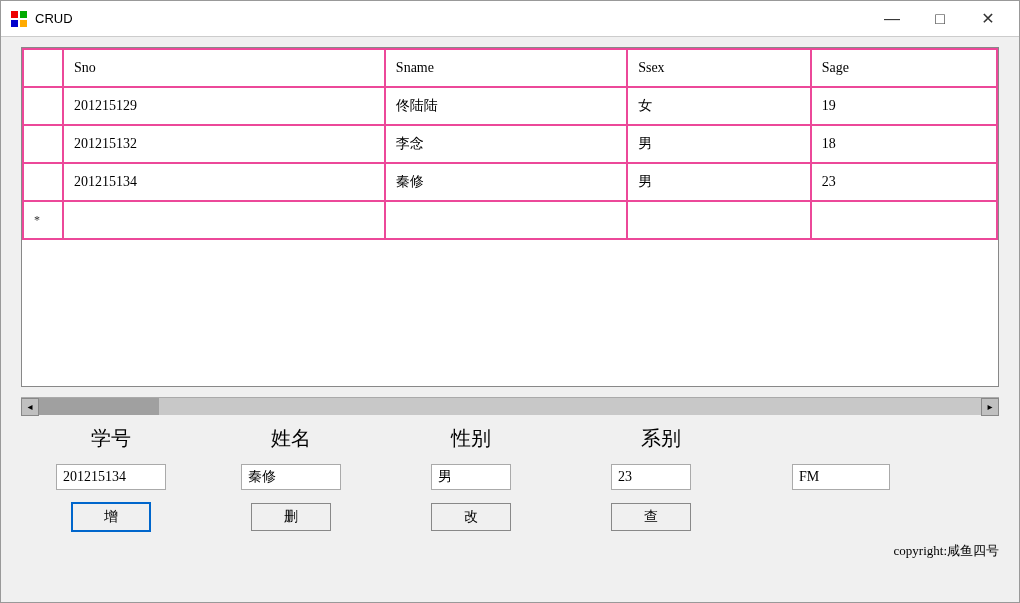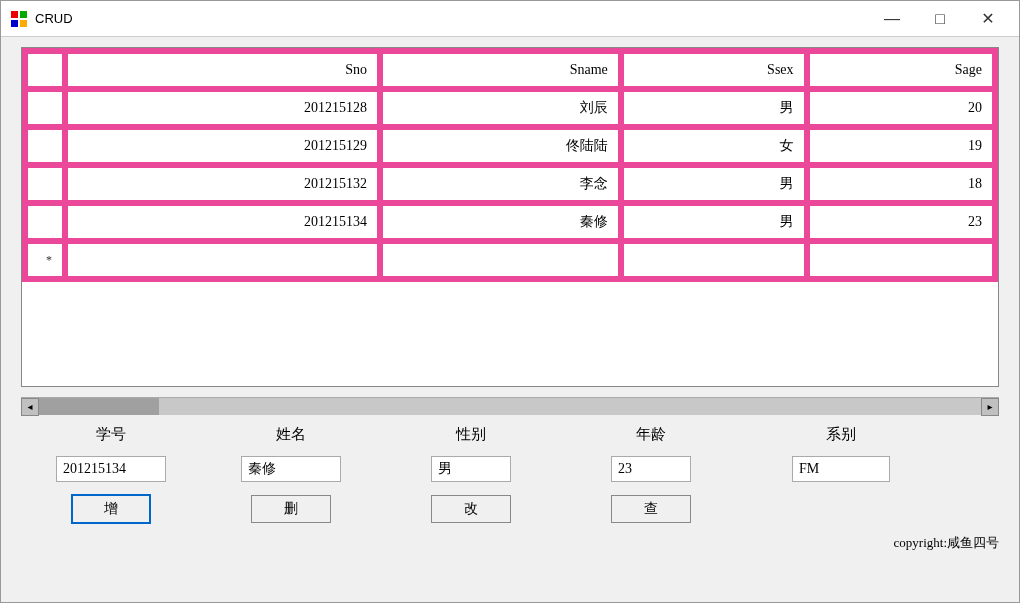--- a/index.html
+++ b/index.html
@@ -79,23 +79,23 @@
     .table-scroll-area {
       overflow: auto;
       height: 100%;
     }
     table {
       border-collapse: collapse;
       width: 100%;
       min-width: 900px;
     }
     table th, table td {
-      border: 6px solid #ec4899;
+      border: 2px solid #ec4899;
       padding: 6px 10px;
-      text-align: right;
+      text-align: left;
       height: 38px;
     }
     table th {
       background: #fff;
       font-weight: normal;
       border-bottom: 1px solid #aaa;
     }
     table td:first-child, table th:first-child {
       width: 40px;
       min-width: 40px;
@@ -146,21 +146,21 @@
       flex-shrink: 0;
     }
     .form-labels {
       display: flex;
       gap: 0;
     }
     .form-label-cell {
       display: flex;
       align-items: flex-end;
       justify-content: center;
-      font-size: 15px;
+      font-size: 20px;
     }
     .form-inputs {
       display: flex;
       gap: 0;
     }
     .form-input-cell {
       display: flex;
       align-items: center;
       justify-content: center;
     }
@@ -249,27 +249,20 @@
           <thead>
             <tr>
               <th></th>
               <th>Sno</th>
               <th>Sname</th>
               <th>Ssex</th>
               <th>Sage</th>
             </tr>
           </thead>
           <tbody id="table-body">
-          <tr>
-                <td class="row-marker"></td>
-                <td>201215128</td>
-                <td>刘辰</td>
-                <td>男</td>
-                <td>20</td>
-              </tr>
               <tr>
                 <td class="row-marker"></td>
                 <td>201215129</td>
                 <td>佟陆陆</td>
                 <td>女</td>
                 <td>19</td>
               </tr>
               <tr>
                 <td class="row-marker"></td>
                 <td>201215132</td>
@@ -309,23 +302,20 @@
       <div class="form-labels">
         <div class="form-label-cell col1">
           <span>学号</span>
         </div>
         <div class="form-label-cell col2">
           <span>姓名</span>
         </div>
         <div class="form-label-cell col3">
           <span>性别</span>
         </div>
-        <div class="form-label-cell col4">
-          <span>年龄</span>
-        </div>
         <div class="form-label-cell col5">
           <span>系别</span>
         </div>
       </div>
 
       <div class="form-inputs">
         <div class="form-input-cell col1">
           <input type="text" class="field-sno" value="201215134" style="">
         </div>
         <div class="form-input-cell col2">

